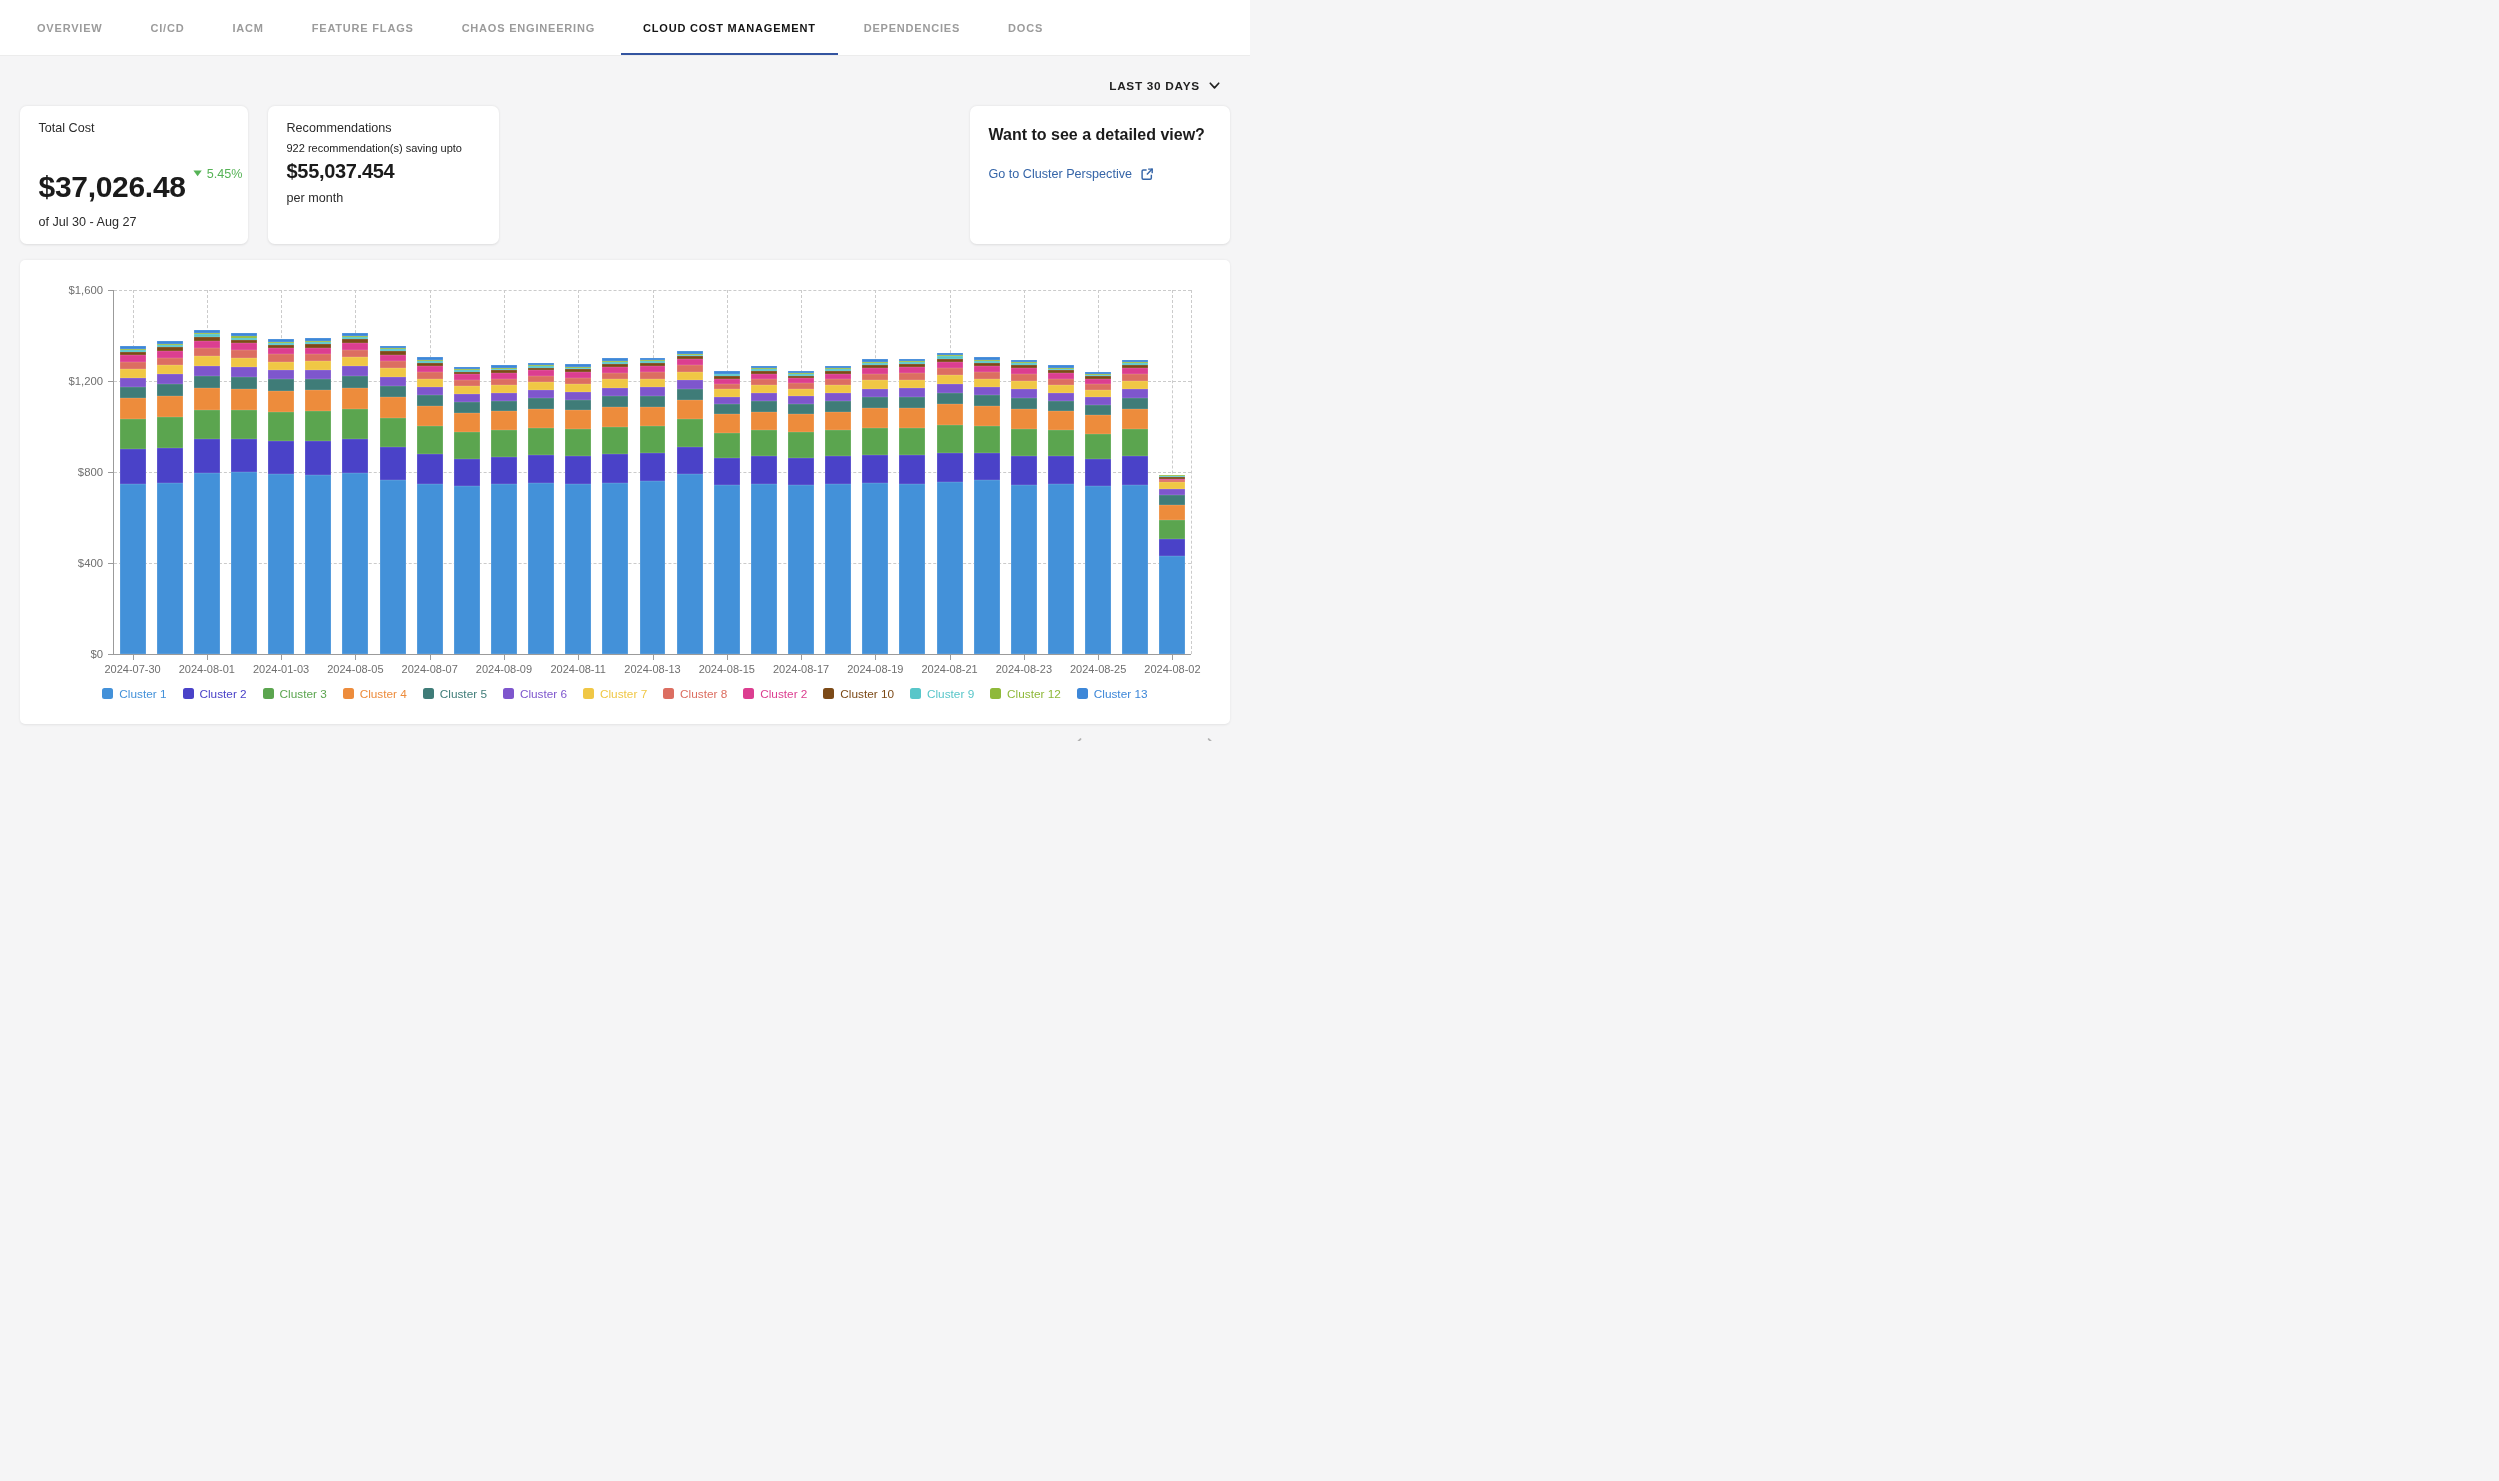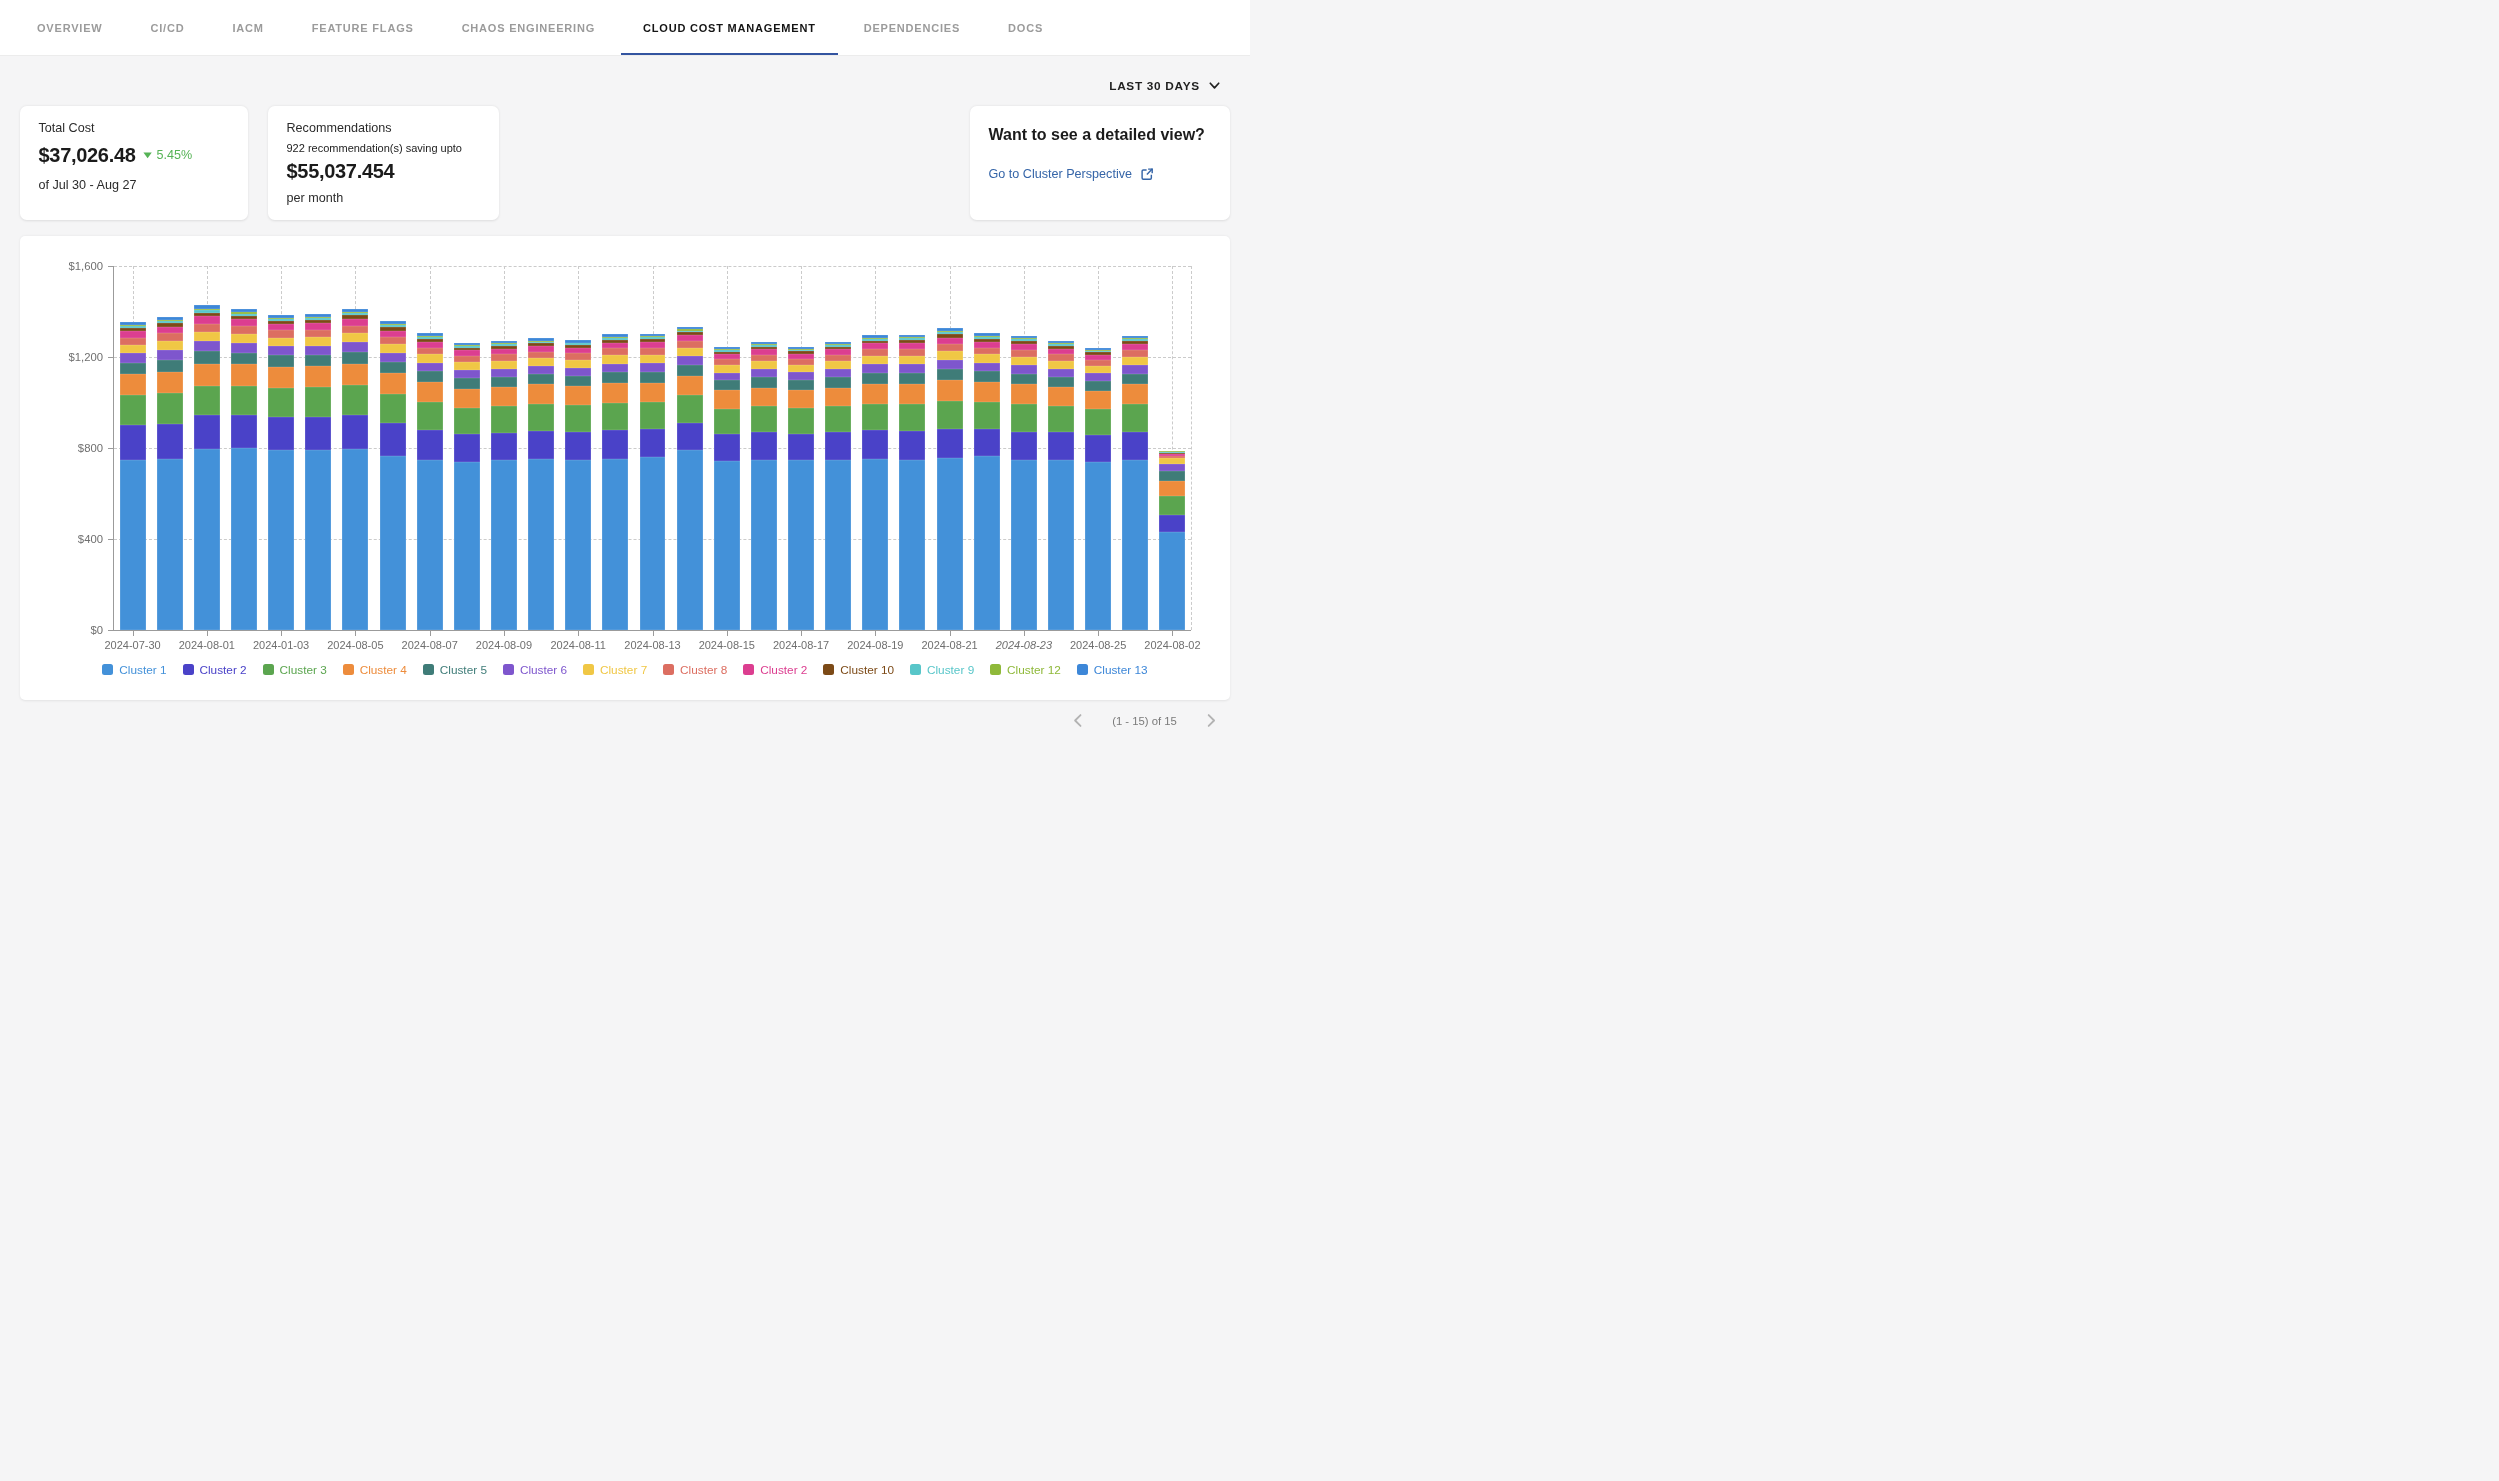--- a/index.html
+++ b/index.html
@@ -68,21 +68,21 @@
     align-items: stretch;
   }
   .card {
     background: #fff;
     border-radius: 6.7px;
     box-shadow: 0 0.8px 2.5px rgba(0,0,0,0.10);
     padding: 15px 18.5px;
   }
   .card-title { font-size: 12.6px; color: #2b2b2b; }
   .value-row { display: flex; align-items: center; gap: 7.6px; margin-top: 9.2px; }
-  .big-value { font-size: 20px; font-weight: 700; letter-spacing: -0.3px; color: #1b1b1b; }
+  .big-value { font-size: 30px; font-weight: 700; letter-spacing: -0.3px; color: #1b1b1b; margin-top: 26px; }
   .delta { display: flex; align-items: center; gap: 4.2px; font-size: 12.6px; color: #56b356; }
   .period { font-size: 12.6px; color: #2b2b2b; margin-top: 11px; }
   .card.total { width: 228px; }
   .card.forecast { width: 223px; }
   .card.reco { width: 231px; }
   .card.reco .sub { font-size: 11px; color: #222; margin-top: 7.6px; }
   .card.reco .big-value { font-size: 20px; margin-top: 5.9px; }
   .card.reco .period { margin-top: 7.6px; }
   .card.detail { width: 260px; margin-left: auto; padding-top: 20px; }
   .card.detail .detail-title { font-size: 16px; font-weight: 700; color: #1b1b1b; }
@@ -271,21 +271,21 @@
       <div class="xtick" style="left: 63.7931%;"></div>
       <div class="xlabel" style="left: 63.7931%;">2024-08-17</div>
       <div class="grid-v" style="left: 70.6897%;"></div>
       <div class="xtick" style="left: 70.6897%;"></div>
       <div class="xlabel" style="left: 70.6897%;">2024-08-19</div>
       <div class="grid-v" style="left: 77.5862%;"></div>
       <div class="xtick" style="left: 77.5862%;"></div>
       <div class="xlabel" style="left: 77.5862%;">2024-08-21</div>
       <div class="grid-v" style="left: 84.4828%;"></div>
       <div class="xtick" style="left: 84.4828%;"></div>
-      <div class="xlabel" style="left: 84.4828%; font-style: italic;">2024-08-23</div>
+      <div class="xlabel" style="left: 84.4828%;">2024-08-23</div>
       <div class="grid-v" style="left: 91.3793%;"></div>
       <div class="xtick" style="left: 91.3793%;"></div>
       <div class="xlabel" style="left: 91.3793%;">2024-08-25</div>
       <div class="grid-v" style="left: 98.2759%;"></div>
       <div class="xtick" style="left: 98.2759%;"></div>
       <div class="xlabel" style="left: 98.2759%;">2024-08-02</div>
       <div class="grid-v" style="left: 100%;"></div>
       <div class="bar" style="left: 0.517241%; width: 2.41379%; height: 84.5%;">
         <div class="seg" style="flex: 748 1 0px; background: rgb(67, 145, 217);"></div>
         <div class="seg" style="flex: 152 1 0px; background: rgb(74, 66, 200);"></div>

